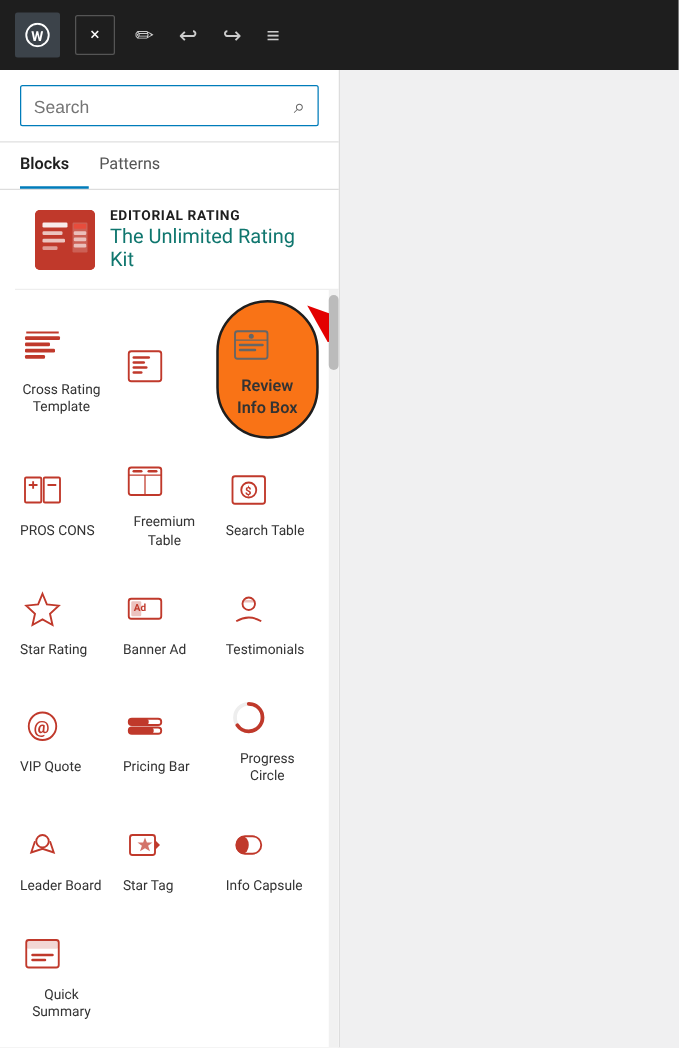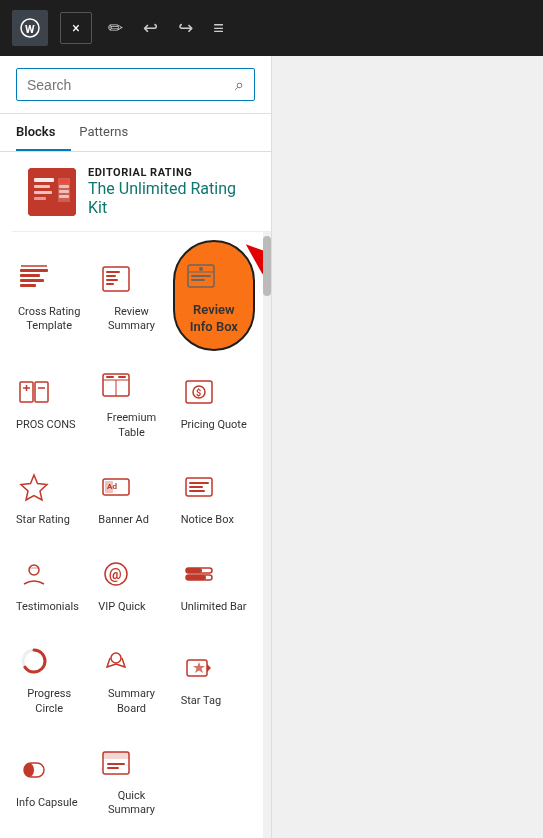--- a/index.html
+++ b/index.html
@@ -306,21 +306,20 @@
         <div class="block-item">
           <div class="block-icon">
             <svg viewBox="0 0 32 32" fill="none">
               <rect x="3" y="4" width="26" height="24" rx="2" stroke="#c0392b" stroke-width="1.5"></rect>
               <rect x="6" y="8" width="14" height="2" rx="1" fill="#c0392b"></rect>
               <rect x="6" y="12" width="10" height="2" rx="1" fill="#c0392b"></rect>
               <rect x="6" y="16" width="12" height="2" rx="1" fill="#c0392b"></rect>
               <rect x="6" y="20" width="8" height="2" rx="1" fill="#c0392b"></rect>
             </svg>
           </div>
-          <span class="block-label">Review Summary</span>
         </div>
 
         <div class="block-item highlighted" style="position:relative;">
           <div class="block-icon">
             <svg viewBox="0 0 32 32" fill="none">
               <rect x="3" y="5" width="26" height="22" rx="2" stroke="#666" stroke-width="1.5"></rect>
               <line x1="3" y1="12" x2="29" y2="12" stroke="#666" stroke-width="1"></line>
               <circle cx="16" cy="9" r="2" fill="#666"></circle>
               <rect x="6" y="15" width="20" height="2" rx="1" fill="#666"></rect>
               <rect x="6" y="19" width="14" height="2" rx="1" fill="#666"></rect>
@@ -368,21 +367,21 @@
         </div>
 
         <div class="block-item">
           <div class="block-icon">
             <svg viewBox="0 0 32 32" fill="none">
               <rect x="3" y="5" width="26" height="22" rx="2" stroke="#c0392b" stroke-width="1.5"></rect>
               <circle cx="16" cy="16" r="6" stroke="#c0392b" stroke-width="1.5"></circle>
               <text x="13" y="20" font-size="9" fill="#c0392b" font-weight="bold">$</text>
             </svg>
           </div>
-          <span class="block-label">Pricing Quote</span>
+          <span class="block-label">Search Table</span>
         </div>
 
         <div class="block-item">
           <div class="block-icon">
             <svg viewBox="0 0 32 32" fill="none">
               <polygon points="16,4 19.5,12.5 29,13.5 22,20 24,29 16,24.5 8,29 10,20 3,13.5 12.5,12.5" stroke="#c0392b" stroke-width="1.5" fill="none"></polygon>
             </svg>
           </div>
           <span class="block-label">Star Rating</span>
         </div>
@@ -391,83 +390,72 @@
           <div class="block-icon">
             <svg viewBox="0 0 32 32" fill="none">
               <rect x="3" y="8" width="26" height="16" rx="2" stroke="#c0392b" stroke-width="1.5"></rect>
               <rect x="5" y="10" width="8" height="12" rx="1" fill="#c0392b" opacity="0.3"></rect>
               <text x="7" y="18" font-size="8" fill="#c0392b" font-weight="bold">Ad</text>
             </svg>
           </div>
           <span class="block-label">Banner Ad</span>
         </div>
 
-        <div class="block-item">
-          <div class="block-icon">
-            <svg viewBox="0 0 32 32" fill="none">
-              <rect x="3" y="7" width="26" height="18" rx="2" stroke="#c0392b" stroke-width="1.5"></rect>
-              <rect x="6" y="11" width="20" height="2" rx="1" fill="#c0392b"></rect>
-              <rect x="6" y="15" width="14" height="2" rx="1" fill="#c0392b"></rect>
-              <rect x="6" y="19" width="16" height="2" rx="1" fill="#c0392b"></rect>
-            </svg>
-          </div>
-          <span class="block-label">Notice Box</span>
-        </div>
 
         <div class="block-item">
           <div class="block-icon">
             <svg viewBox="0 0 32 32" fill="none">
               <circle cx="16" cy="12" r="5" stroke="#c0392b" stroke-width="1.5"></circle>
               <path d="M6 26 Q16 20 26 26" stroke="#c0392b" stroke-width="1.5" fill="none"></path>
               <rect x="11" y="9" width="10" height="2" rx="1" fill="#c0392b" opacity="0.3"></rect>
             </svg>
           </div>
           <span class="block-label">Testimonials</span>
         </div>
 
         <div class="block-item">
           <div class="block-icon">
             <svg viewBox="0 0 32 32" fill="none">
               <circle cx="16" cy="16" r="11" stroke="#c0392b" stroke-width="1.5"></circle>
               <text x="9" y="21" font-size="14" fill="#c0392b" font-weight="bold">@</text>
             </svg>
           </div>
-          <span class="block-label">VIP Quick</span>
+          <span class="block-label">VIP Quote</span>
         </div>
 
         <div class="block-item">
           <div class="block-icon">
             <svg viewBox="0 0 32 32" fill="none">
               <rect x="3" y="10" width="26" height="5" rx="2.5" stroke="#c0392b" stroke-width="1.5"></rect>
               <rect x="3" y="17" width="26" height="5" rx="2.5" stroke="#c0392b" stroke-width="1.5"></rect>
               <rect x="3" y="10" width="16" height="5" rx="2.5" fill="#c0392b"></rect>
               <rect x="3" y="17" width="20" height="5" rx="2.5" fill="#c0392b"></rect>
             </svg>
           </div>
-          <span class="block-label">Unlimited Bar</span>
+          <span class="block-label">Pricing Bar</span>
         </div>
 
         <div class="block-item">
           <div class="block-icon">
             <svg viewBox="0 0 32 32" fill="none">
               <circle cx="16" cy="16" r="11" stroke="#eee" stroke-width="3"></circle>
               <circle cx="16" cy="16" r="11" stroke="#c0392b" stroke-width="3" stroke-dasharray="45 25" stroke-linecap="round" transform="rotate(-90 16 16)"></circle>
             </svg>
           </div>
           <span class="block-label">Progress Circle</span>
         </div>
 
         <div class="block-item">
           <div class="block-icon">
             <svg viewBox="0 0 32 32" fill="none">
               <circle cx="16" cy="13" r="5" stroke="#c0392b" stroke-width="1.5"></circle>
               <path d="M10 13 L7 22 L16 19 L25 22 L22 13" stroke="#c0392b" stroke-width="1.5" fill="none"></path>
             </svg>
           </div>
-          <span class="block-label">Summary Board</span>
+          <span class="block-label">Leader Board</span>
         </div>
 
         <div class="block-item">
           <div class="block-icon">
             <svg viewBox="0 0 32 32" fill="none">
               <rect x="4" y="8" width="20" height="16" rx="2" stroke="#c0392b" stroke-width="1.5"></rect>
               <polygon points="28,16 24,12 24,20" fill="#c0392b"></polygon>
               <polygon points="16,10 17.5,14 22,14 18.5,16.5 20,21 16,18.5 12,21 13.5,16.5 10,14 14.5,14" fill="#c0392b" opacity="0.7"></polygon>
             </svg>
           </div>

